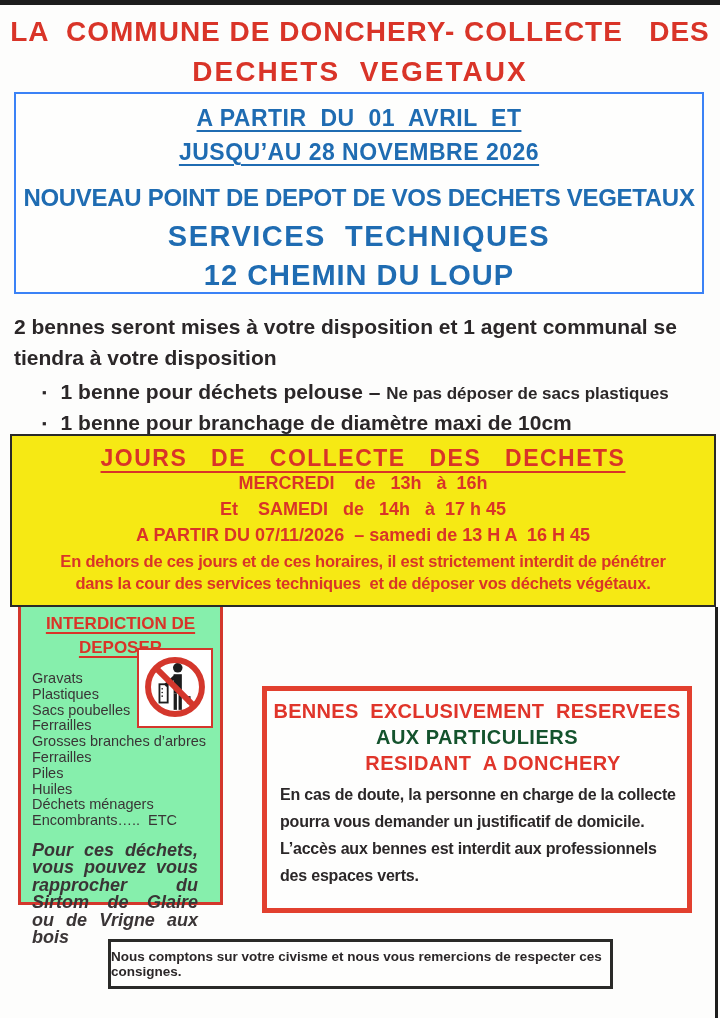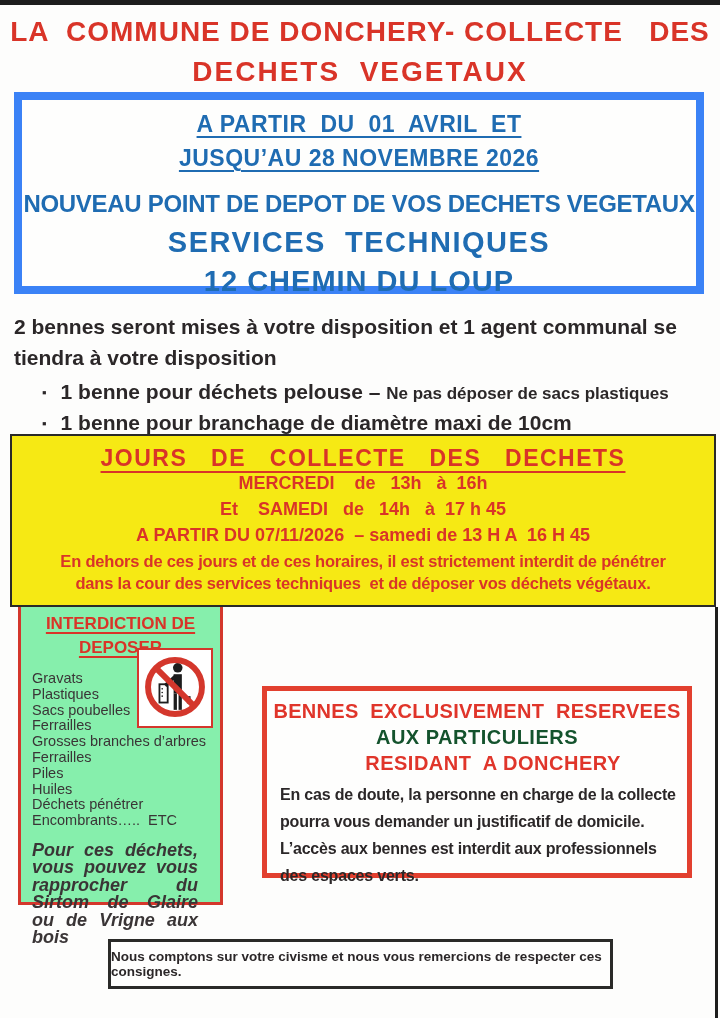--- a/index.html
+++ b/index.html
@@ -16,21 +16,21 @@
   .scan-right { position:absolute; top:607px; left:715px; width:3px; height:411px; background:#1d1d1d; }
 
   
   .main-title { position:absolute; top:16px; left:0; width:100%; text-align:center;
     color:#d93428; font-weight:bold; }
   .main-title .line1 { font-size:28px; letter-spacing:1px; }
   .main-title .line2 { font-size:28px; letter-spacing:2px; margin-top:8px; }
 
   
   .period-box { position:absolute; top:92px; left:14px; width:690px; height:202px;
-    border:8px solid #3b82f6; background:#fefefd; text-align:center;
+    border:2px solid #3b82f6; background:#fefefd; text-align:center;
     color:#1f6cb2; font-weight:bold; }
   .period-box .pb1 { font-size:23px; margin-top:11px; letter-spacing:.5px;
     text-decoration:underline; text-underline-offset:4px; text-decoration-thickness:2px; }
   .period-box .pb2 { font-size:23px; margin-top:7px; letter-spacing:.5px;
     text-decoration:underline; text-underline-offset:4px; text-decoration-thickness:2px; }
   .period-box .pb3 { font-size:24px; margin-top:18px; letter-spacing:-0.3px; }
   .period-box .pb4 { font-size:29px; margin-top:8px; letter-spacing:1.5px; }
   .period-box .pb5 { font-size:29px; margin-top:6px; letter-spacing:1px; }
 
   
@@ -61,21 +61,21 @@
     font-size:17px; line-height:24px; margin-top:5px;
     text-decoration:underline; text-underline-offset:3px; text-decoration-thickness:2px; }
   .interdiction-box .ib-list { list-style:none; margin:11px 0 0 11px;
     font-size:14.5px; line-height:15.8px; color:#3a3536; }
   .interdiction-box .ib-note { margin:13px 22px 0 11px; font-size:18px; line-height:17.5px;
     font-weight:bold; font-style:italic; text-align:justify; color:#3a3536; }
   .no-litter-icon { position:absolute; top:41px; left:116px; width:76px; height:80px;
     border:2px solid #d4372c; background:#fff; padding:4px; }
 
   
-  .reserved-box { position:absolute; top:686px; left:262px; width:430px; height:192px;
+  .reserved-box { position:absolute; top:686px; left:262px; width:430px; height:227px;
     border:5px solid #e2402f; background:#fefefd; }
   .reserved-box .rb-t1 { text-align:center; color:#e0352a; font-weight:bold;
     font-size:20px; margin-top:9px; letter-spacing:.3px; }
   .reserved-box .rb-t2 { text-align:center; color:#14532d; font-weight:bold;
     font-size:20px; margin-top:3px; letter-spacing:.5px; }
   .reserved-box .rb-t3 { text-align:center; color:#e0352a; font-weight:bold;
     font-size:20px; margin-top:3px; letter-spacing:.5px;padding-left:32px; }
   .reserved-box .rb-body { margin:6px 10px 0 13px; color:#2b2728; font-weight:bold;
     font-size:16px; line-height:27px; letter-spacing:-0.2px; }
   .reserved-box .rb-body + .rb-body { margin-top:0; }
@@ -153,21 +153,21 @@
     </div>
     <ul class="ib-list">
       <li data-bind="interdiction_box.items.0">Gravats</li>
       <li data-bind="interdiction_box.items.1">Plastiques</li>
       <li data-bind="interdiction_box.items.2">Sacs poubelles</li>
       <li data-bind="interdiction_box.items.3">Ferrailles</li>
       <li data-bind="interdiction_box.items.4">Grosses branches d’arbres</li>
       <li data-bind="interdiction_box.items.5">Ferrailles</li>
       <li data-bind="interdiction_box.items.6">Piles</li>
       <li data-bind="interdiction_box.items.7">Huiles</li>
-      <li data-bind="interdiction_box.items.8">Déchets pénétrer</li>
+      <li data-bind="interdiction_box.items.8">Déchets ménagers</li>
       <li data-bind="interdiction_box.items.9">Encombrants…..  ETC</li>
     </ul>
     <div class="ib-note" data-bind="interdiction_box.note">Pour ces déchets, vous pouvez vous rapprocher du Sirtom de Glaire ou de Vrigne aux bois</div>
   </div>
 
   <div class="reserved-box">
     <div class="rb-t1" data-bind="reserved_box.title_line1">BENNES  EXCLUSIVEMENT  RESERVEES</div>
     <div class="rb-t2" data-bind="reserved_box.title_line2">AUX PARTICULIERS</div>
     <div class="rb-t3" data-bind="reserved_box.title_line3">RESIDANT  A DONCHERY</div>
     <div class="rb-body" data-bind="reserved_box.body1">En cas de doute, la personne en charge de la collecte pourra vous demander un justificatif de domicile.</div>

